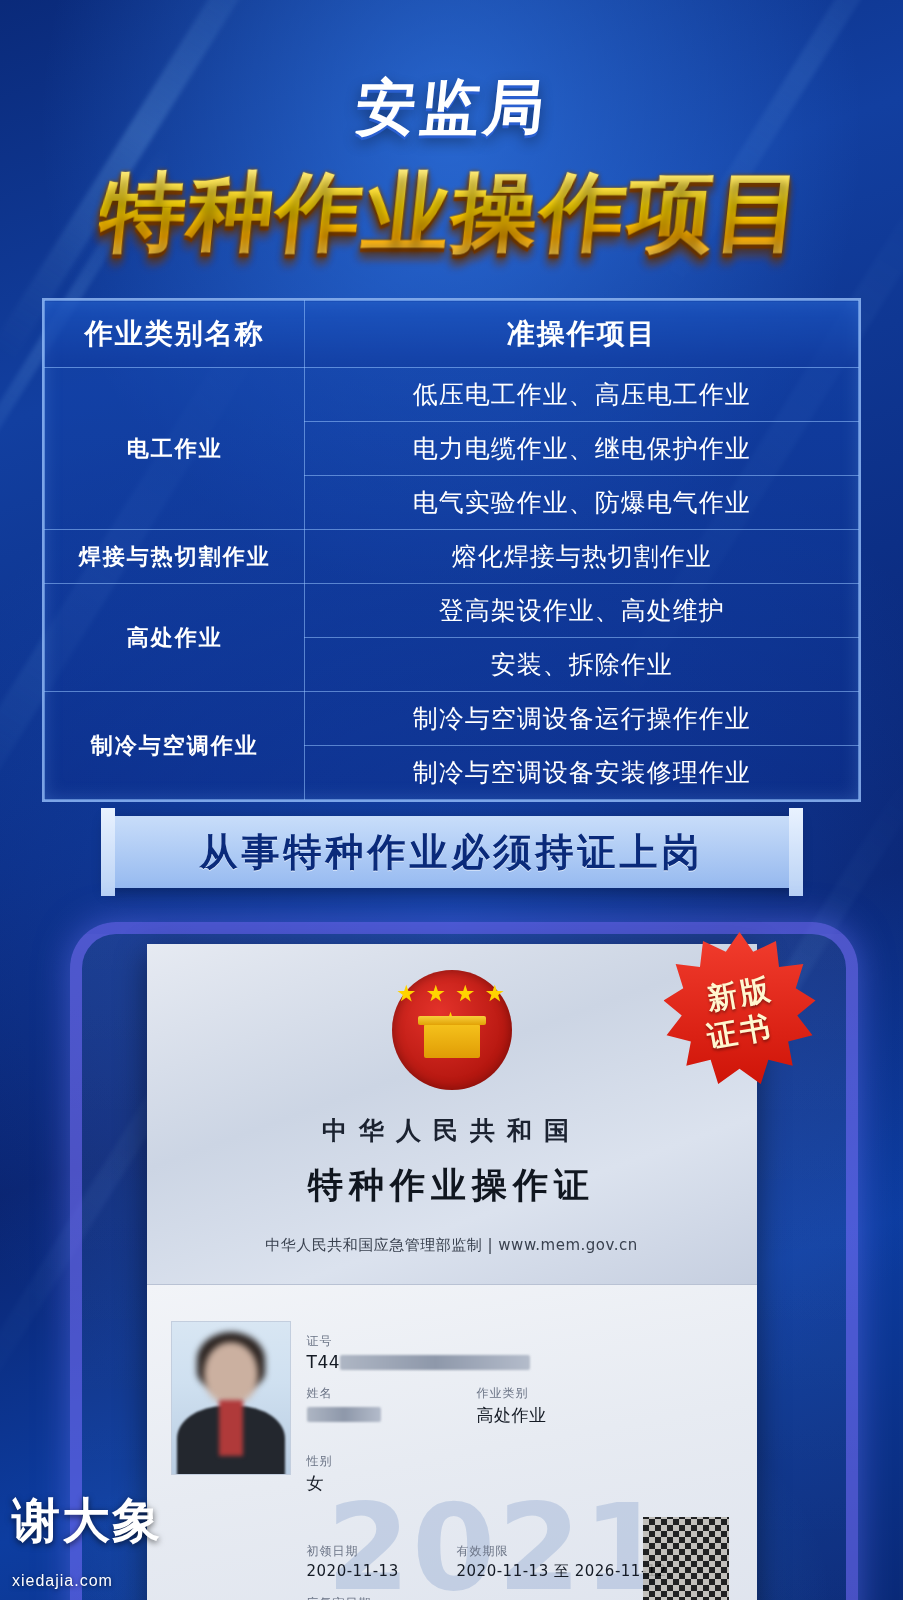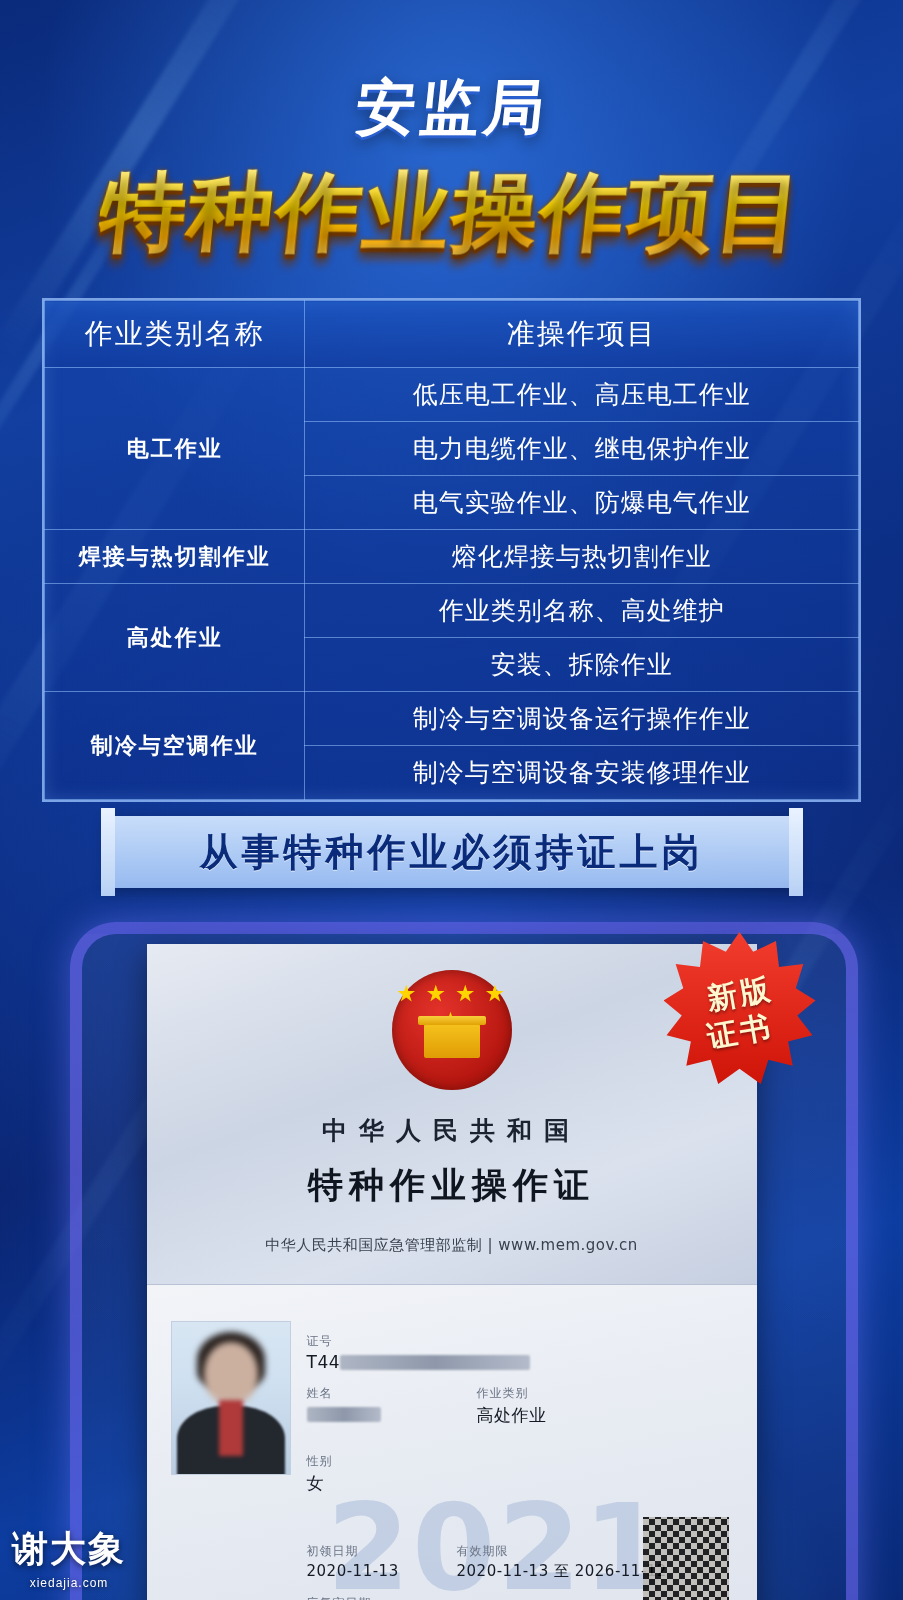--- a/index.html
+++ b/index.html
@@ -94,21 +94,21 @@
     color: #fff;
   }
   table.cats th, table.cats td {
     border: 1px solid rgba(150,195,255,.55);
     padding: 10px 8px;
     text-align: center;
     font-family: "DejaVu Sans", sans-serif;
   }
   table.cats th {
     font-size: 28px;
-    font-weight: normal;
+    font-weight: bold;
     letter-spacing: 2px;
     padding: 14px 8px;
     background: linear-gradient(180deg, rgba(30,90,200,.5), rgba(15,55,155,.5));
   }
   table.cats td.cat {
     font-size: 22px;
     font-weight: bold;
     width: 32%;
     letter-spacing: 2px;
   }
@@ -398,31 +398,30 @@
   
   .brand {
     position: absolute;
     left: 12px;
     bottom: 10px;
     color: #ffffff;
   }
   .brand .big {
     font-family: "DejaVu Sans", sans-serif;
     font-weight: bold;
-    font-size: 36px;
+    font-size: 48px;
     letter-spacing: 2px;
     text-shadow: 0 2px 6px rgba(0,0,0,.6);
   }
   .brand .small {
     font-family: "Liberation Sans", sans-serif;
-    font-size: 12px;
+    font-size: 16px;
     letter-spacing: 1px;
-    margin-top: 2px;
+    margin-top: 19px;
     text-shadow: 0 1px 4px rgba(0,0,0,.6);
-    text-align: center;
   }
 </style>
 </head>
 <body>
 
 <div class="poster">
   <div class="streak s1"></div>
   <div class="streak s2"></div>
   <div class="streak s3"></div>
   <div class="streak s4"></div>
@@ -454,21 +453,21 @@
         </tr>
         <tr>
           <td class="item">电气实验作业、防爆电气作业</td>
         </tr>
         <tr>
           <td class="cat">焊接与热切割作业</td>
           <td class="item">熔化焊接与热切割作业</td>
         </tr>
         <tr>
           <td class="cat" rowspan="2">高处作业</td>
-          <td class="item">作业类别名称、高处维护</td>
+          <td class="item">登高架设作业、高处维护</td>
         </tr>
         <tr>
           <td class="item">安装、拆除作业</td>
         </tr>
         <tr>
           <td class="cat" rowspan="2">制冷与空调作业</td>
           <td class="item">制冷与空调设备运行操作作业</td>
         </tr>
         <tr>
           <td class="item">制冷与空调设备安装修理作业</td>

